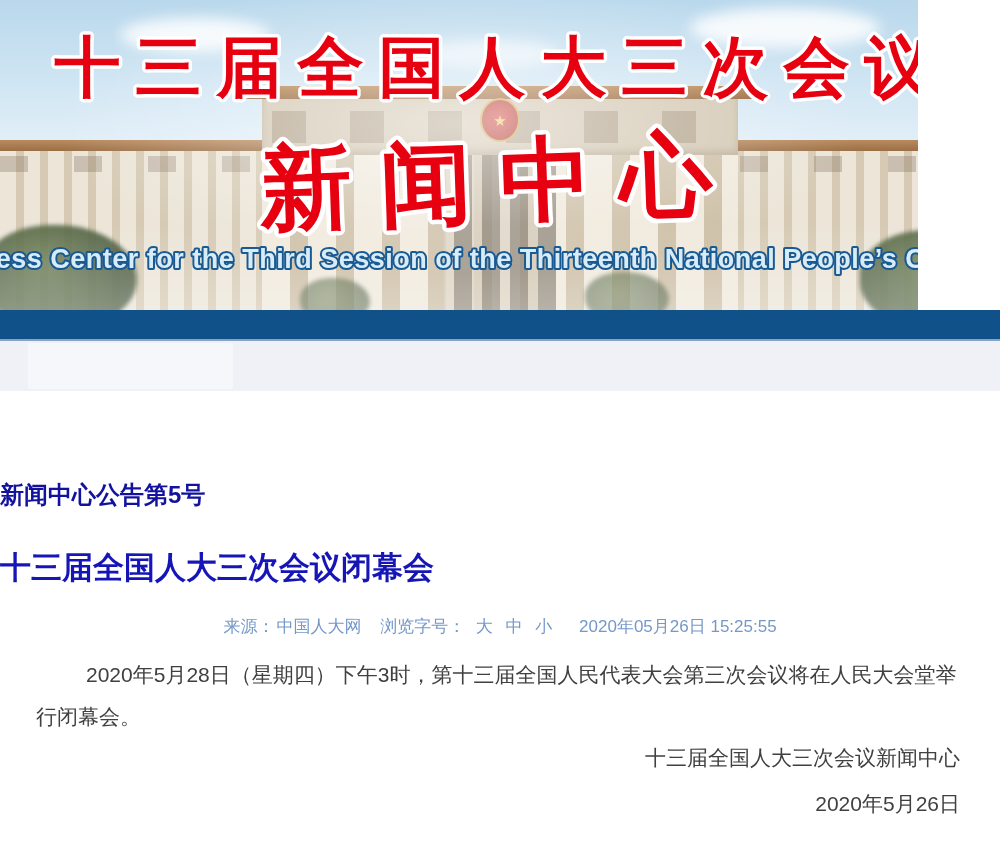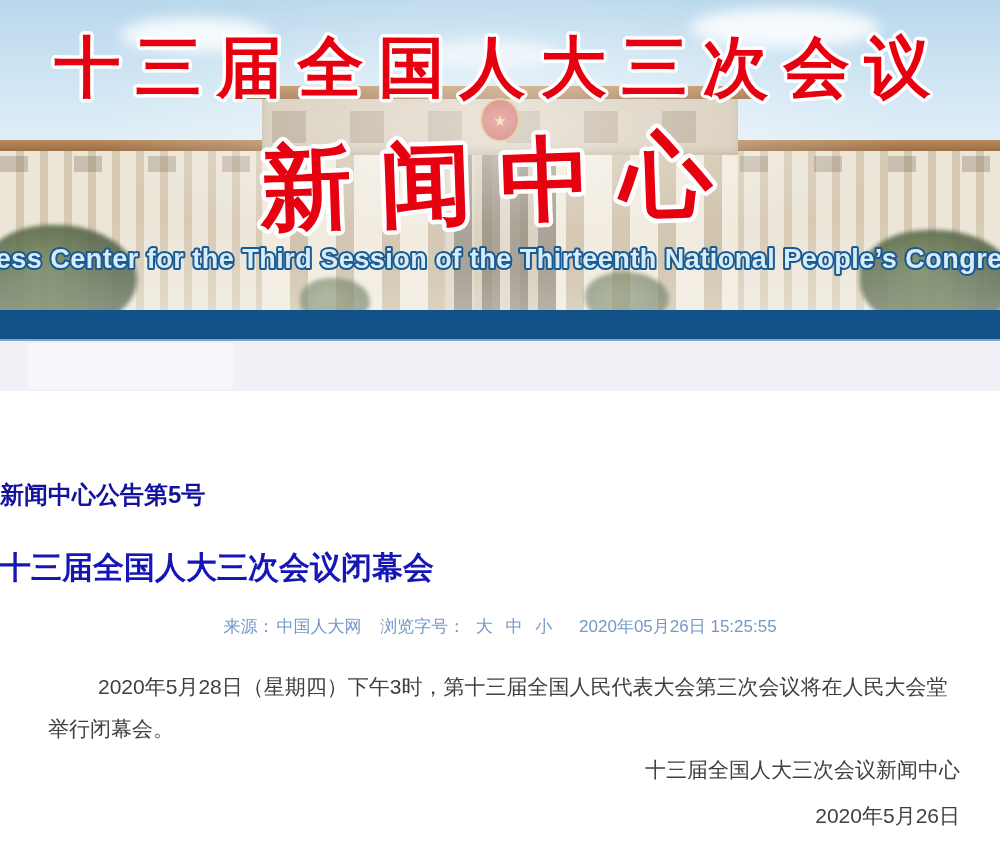--- a/index.html
+++ b/index.html
@@ -5,21 +5,21 @@
   * { box-sizing: border-box; }
   html,body { margin:0; padding:0; }
   body {
     width:1000px; height:859px; overflow:hidden;
     background:#ffffff;
     font-family:"Liberation Sans", sans-serif;
   }
 
   
   .banner {
-    position:relative; width:1000px; height:310px; overflow:hidden;
+    position:relative; width:918px; height:310px; overflow:hidden;
     background:linear-gradient(180deg,#b9d8ec 0%, #d3e7f4 30%, #eaf3fa 55%, #f2efe6 100%);
     text-decoration:underline;
   }
   .cloud { position:absolute; background:rgba(255,255,255,.85); border-radius:50%; filter:blur(7px); }
   .cloud.c1 { left:120px; top:18px; width:150px; height:34px; }
   .cloud.c2 { left:690px; top:8px;  width:190px; height:40px; }
   .cloud.c3 { left:420px; top:40px; width:140px; height:28px; opacity:.7; }
 
   .wing {
     position:absolute; left:0; right:0; top:150px; bottom:0;
@@ -72,26 +72,26 @@
   .subbar { width:1000px; height:50px; background:#eff1f6; position:relative; }
   .subbar .ghost-tab { position:absolute; left:28px; top:2px; width:205px; height:46px;
     background:#f6f7fa; border-radius:3px; }
 
   
   .content { background:#fff; padding-top:88px; }
   .announcement { font-size:24px; font-weight:bold; color:#12129e; }
   .article-title { text-align:left; font-size:31px; font-weight:bold; color:#1616b6; margin-top:36px; }
   .meta { text-align:center; margin-top:26px; font-size:17px; color:#7598c8; }
   .meta span { display:inline-block; }
-  .meta .src { margin:0 14px 16px 2px; }
+  .meta .src { margin:0 14px 4px 2px; }
   .meta .fs-label { margin-right:2px; }
   .meta .opt { margin:0 4px; cursor:pointer; }
   .meta .dt { margin-left:18px; }
 
-  .body-text { padding:0 48px; margin-top:12px; font-size:21px; color:#404040; line-height:42px; }
+  .body-text { padding:0 36px; margin-top:12px; font-size:21px; color:#404040; line-height:42px; }
   .body-text p { margin:0; text-indent:50px; }
 
   .sign-block { padding-right:40px; text-align:right; font-size:21px; color:#404040; line-height:40px; }
   .sign-block .date-line { margin-top:6px; }
 </style>
 </head>
 <body>
 
 <div class="banner">
   <div class="cloud c1"></div>

